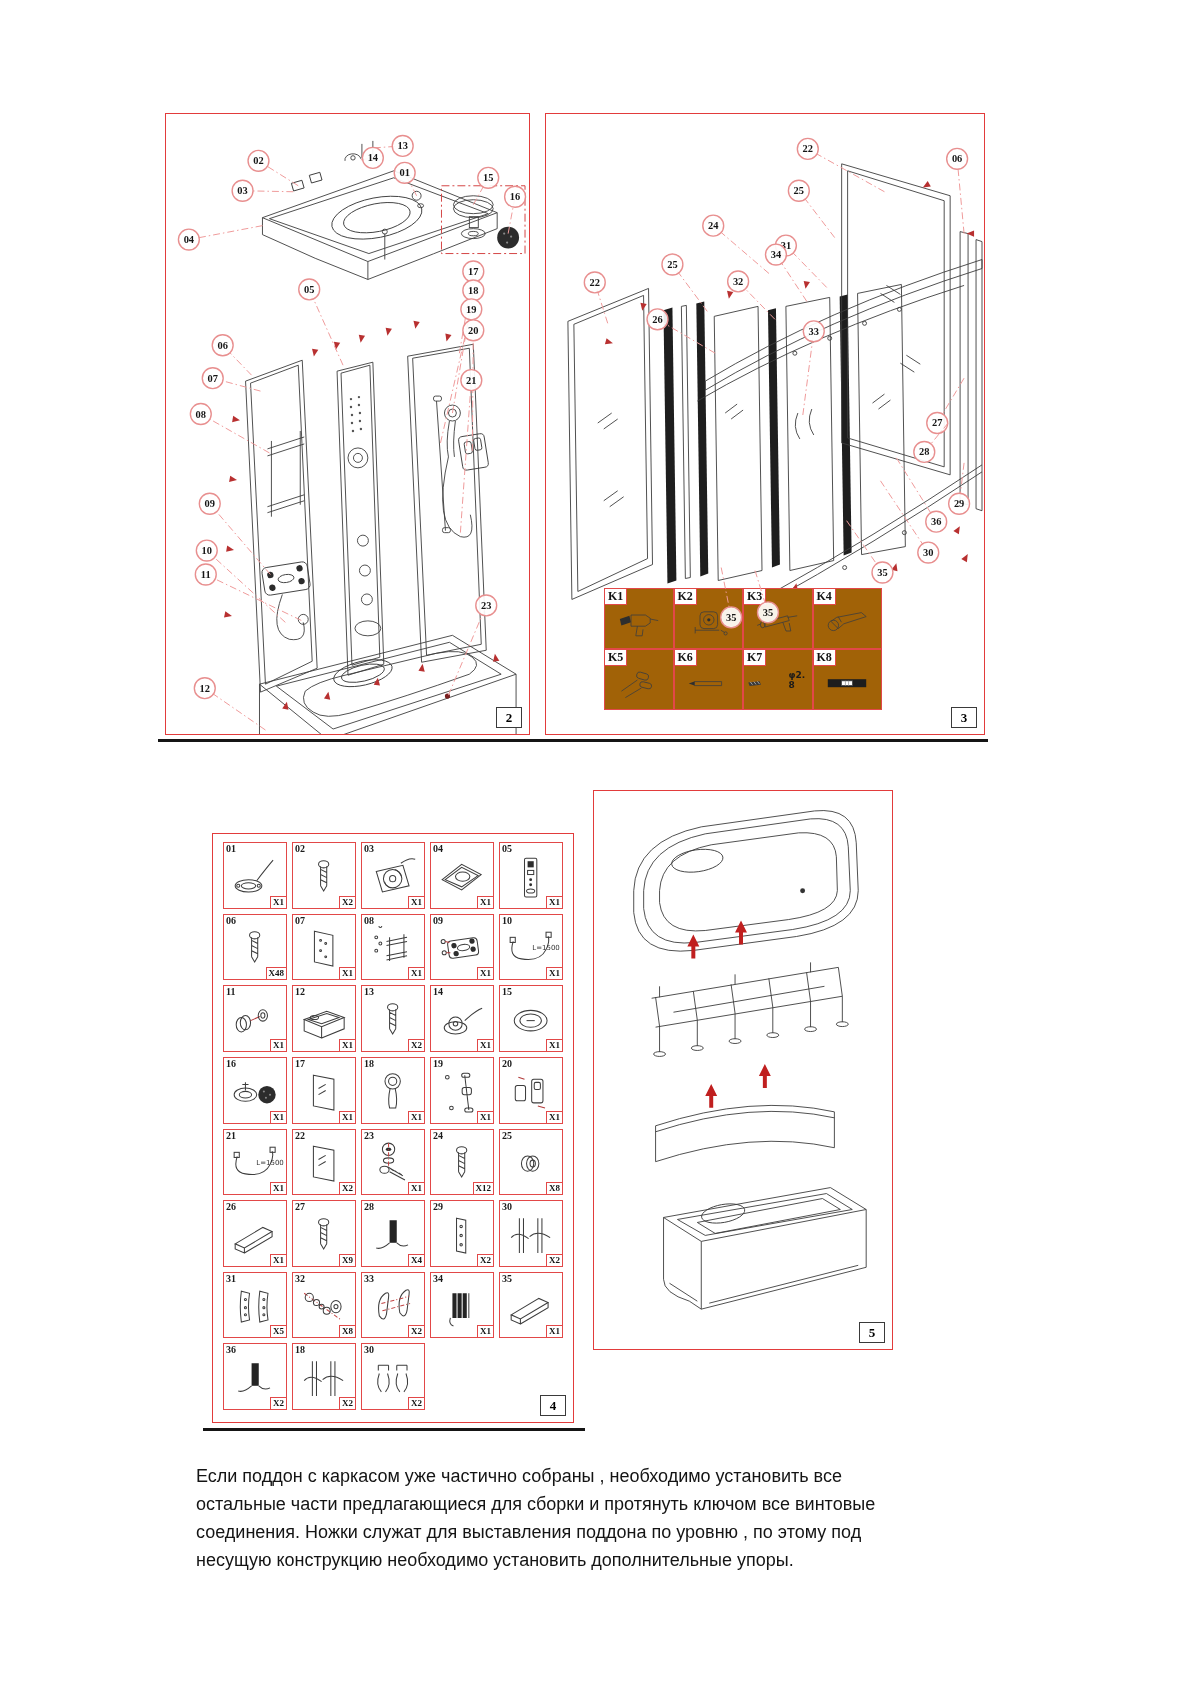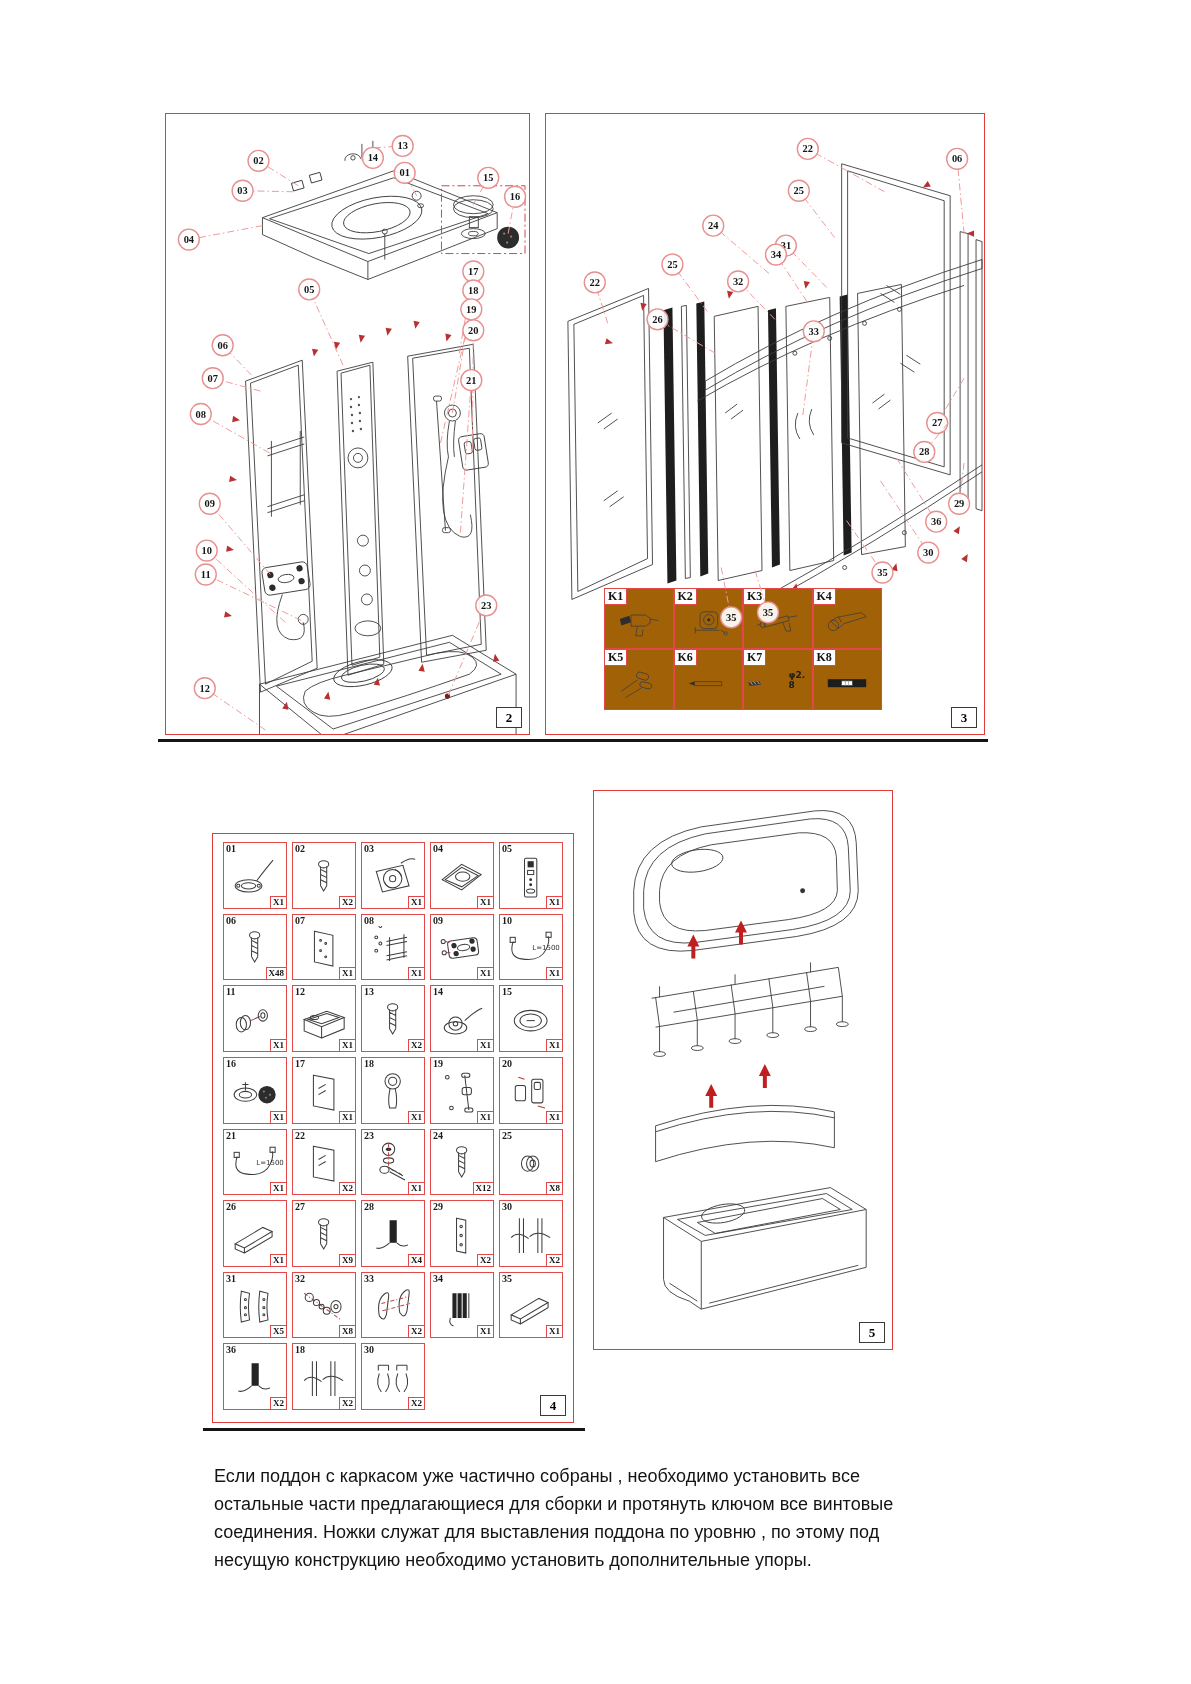--- a/index.html
+++ b/index.html
@@ -35,21 +35,21 @@
   
   #tools-table{position:absolute;left:58px;top:474px;width:278px;height:122px;display:grid;
      grid-template-columns:repeat(4,1fr);grid-template-rows:repeat(2,1fr);}
   .tcell{position:relative;border:1.6px solid #e24848;box-sizing:border-box;display:flex;
      align-items:center;justify-content:center;gap:2px;background:#a16207;}
   .klabel{position:absolute;top:-1px;left:-1px;border:1.6px solid #e24848;background:#fff;
      padding:0 3px;font:bold 12px "Liberation Serif",serif;color:#141414;}
   .tsvg{width:48px;height:38px;margin-top:8px;}
   .knote{font:bold 9px "DejaVu Sans",sans-serif;color:#1a1a1a;}
   
-  #footer{position:absolute;left:214px;top:1444px;width:716px;font-size:18px;
+  #footer{position:absolute;left:196px;top:1444px;width:716px;font-size:18px;
      line-height:28px;color:#141414;}
 </style>
 </head>
 <body>
 
 <div class="page">
 
   <div class="panel" id="panel2">
     <svg class="sketch" viewBox="0 0 365 622" preserveAspectRatio="none">
       <g stroke="#3c3c3c" fill="none" stroke-width="0.9">

